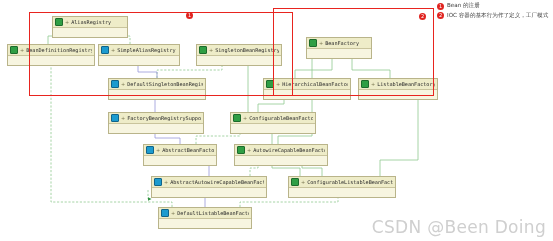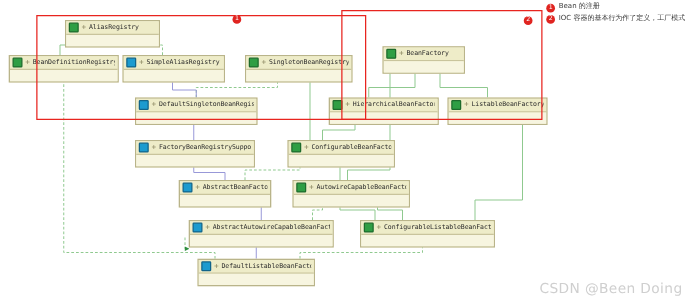--- a/index.html
+++ b/index.html
@@ -121,21 +121,21 @@
     font-size: 5.6px;
     line-height: 7px;
     color: #3a3a3a;
     font-family: "DejaVu Sans", sans-serif;
   }
   
   #watermark {
     position: absolute;
     right: 7px;
     bottom: 4px;
-    font-size: 11px;
+    font-size: 17px;
     color: #cfcfcf;
     font-family: "DejaVu Sans", sans-serif;
     letter-spacing: 0.3px;
     z-index: 12;
   }
 </style>
 </head>
 <body>
 
 <div id="canvas">

